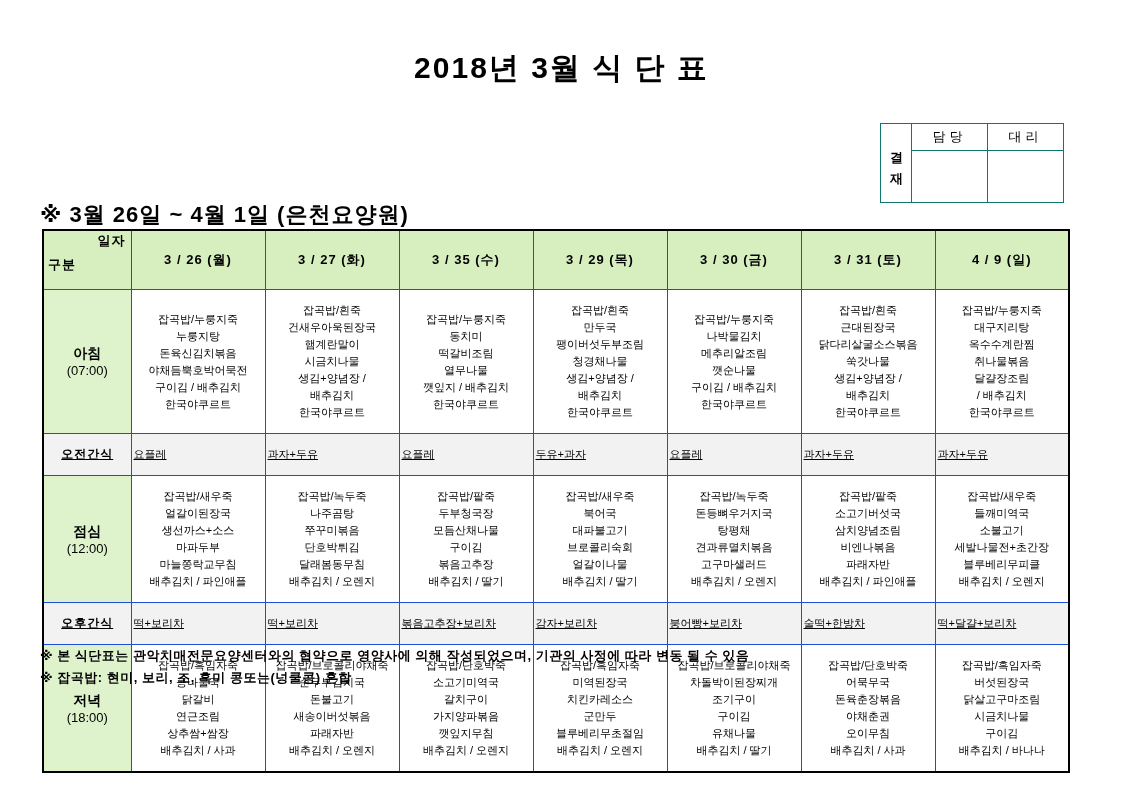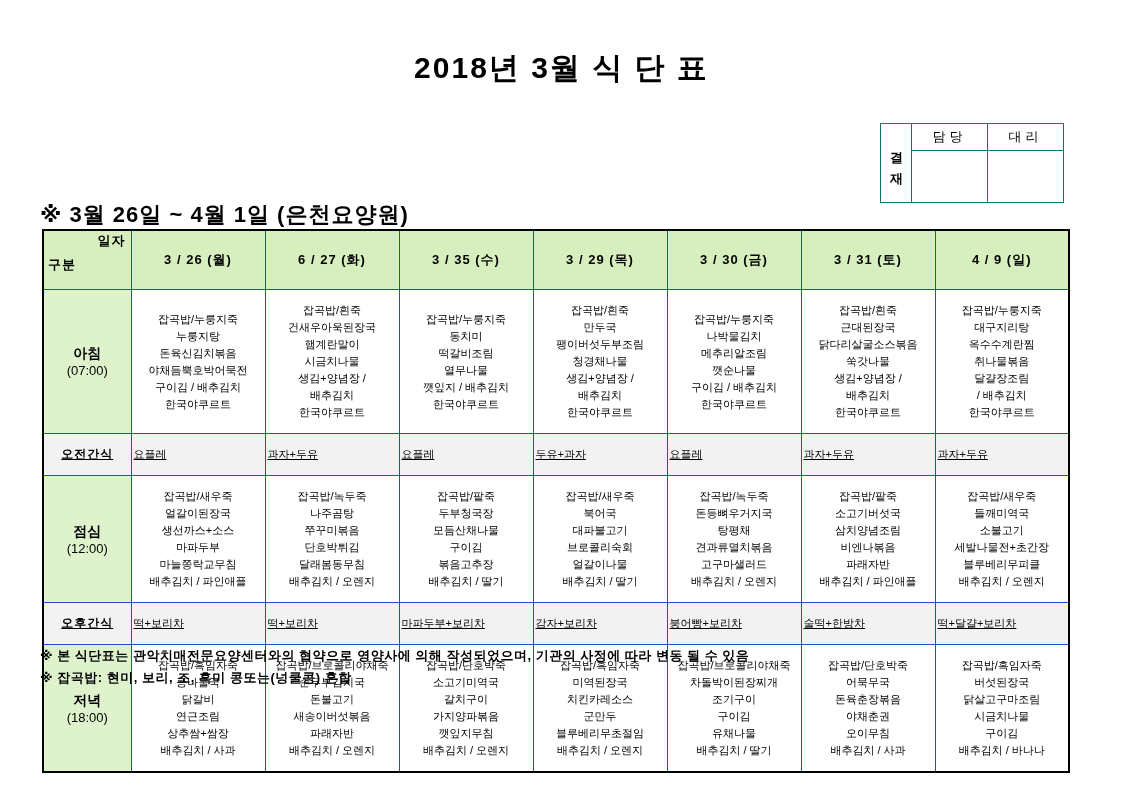--- a/index.html
+++ b/index.html
@@ -162,21 +162,21 @@
         <col style="width:134px">
       <col style="width:134px">
     </colgroup>
     <tbody>
       <tr class="header-row">
         <th class="corner">
           <span class="corner-top">일자</span>
           <span class="corner-bottom">구분</span>
         </th>
         <th>3 / 26 (월)</th>
-        <th>6 / 27 (화)</th>
+        <th>3 / 27 (화)</th>
         <th>3 / 35 (수)</th>
         <th>3 / 29 (목)</th>
         <th>3 / 30 (금)</th>
         <th>3 / 31 (토)</th>
         <th>4 / 9 (일)</th>
       </tr>
 
       <tr style="height:125px">
         <th class="meal-label">
           <div class="ml-name">아침</div>
@@ -287,21 +287,21 @@
 소불고기
 세발나물전+초간장
 블루베리무피클
 배추김치 / 오렌지</td>
       </tr>
 
       <tr class="snack-row">
         <th class="snack-label">오후간식</th>
         <td class="snack-cell">떡+보리차</td>
         <td class="snack-cell">떡+보리차</td>
-        <td class="snack-cell">마파두부+보리차</td>
+        <td class="snack-cell">볶음고추장+보리차</td>
         <td class="snack-cell">감자+보리차</td>
         <td class="snack-cell">붕어빵+보리차</td>
         <td class="snack-cell">술떡+한방차</td>
         <td class="snack-cell">떡+달걀+보리차</td>
       </tr>
 
       <tr style="height:110px">
         <th class="meal-label">
           <div class="ml-name">저녁</div>
           <div class="ml-time">(18:00)</div>

